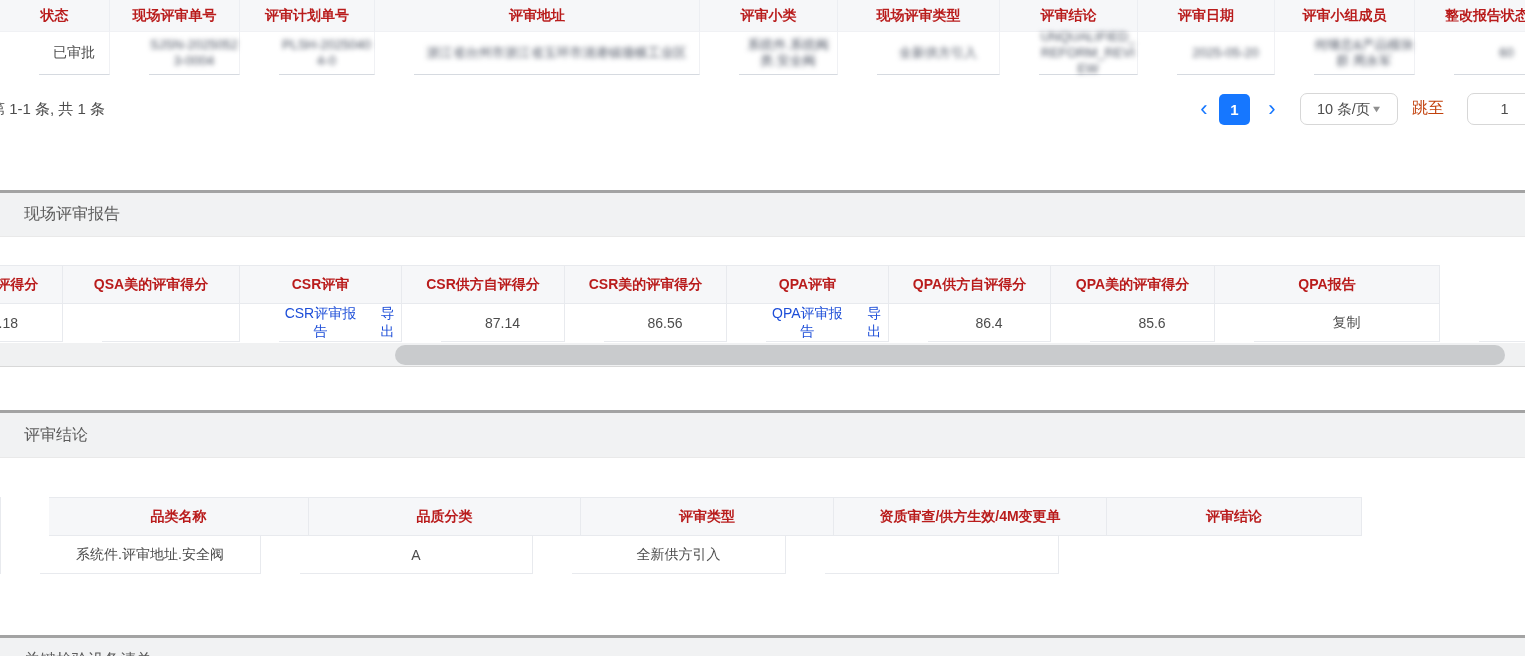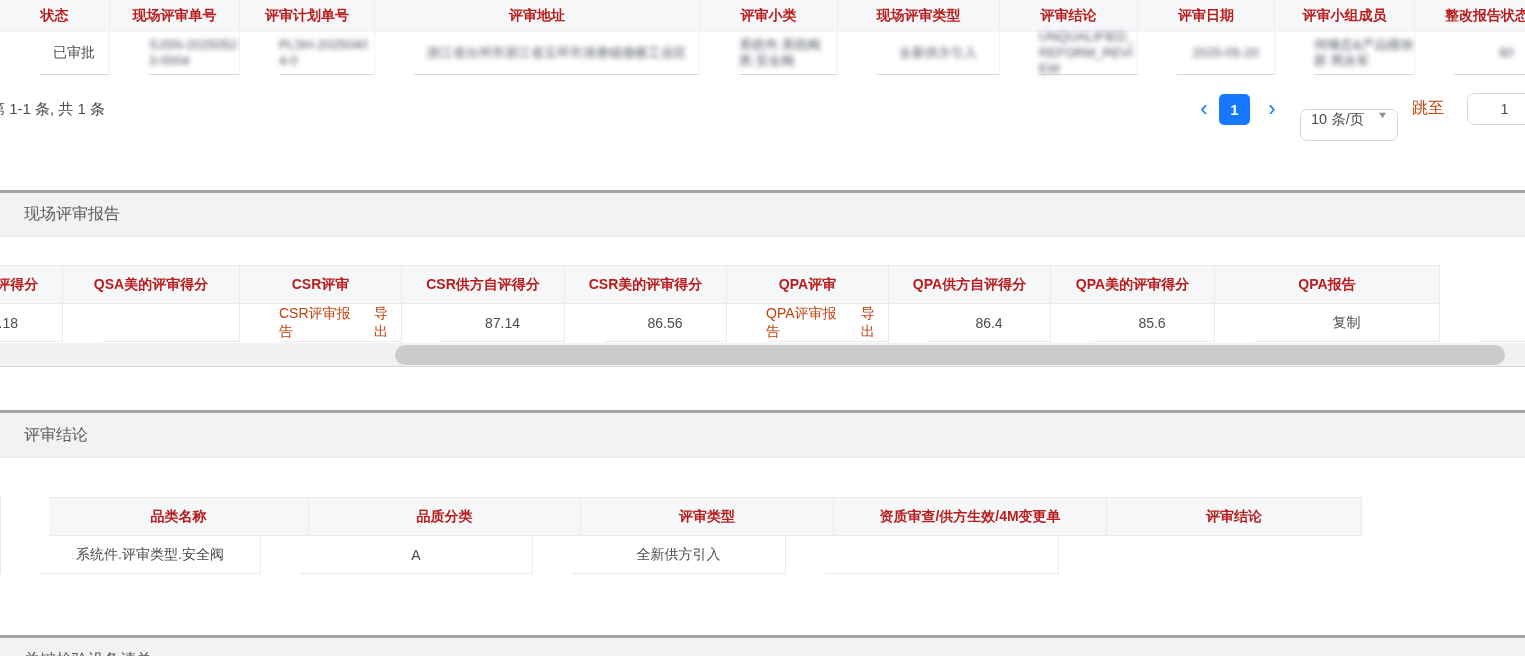--- a/index.html
+++ b/index.html
@@ -7,47 +7,47 @@
     width:1525px;height:656px;overflow:hidden;position:relative;background:#fff;
     font-family:"Liberation Sans","DejaVu Sans",sans-serif;color:#4c4c4c;
   }
   .abs{position:absolute;}
   .grid{display:grid;}
   
   .hc{background:#f6f7f9;font-weight:700;color:#b91c1c;font-size:14px;
       display:flex;align-items:center;justify-content:center;text-align:center;
       border-right:1px solid #eceef2;box-sizing:border-box;white-space:nowrap;}
   .bc{background:#fff;color:#4c4c4c;font-size:14px;
-      display:flex;align-items:center;justify-content:center;text-align:left;
+      display:flex;align-items:center;justify-content:center;text-align:center;
       border-right:1px solid #f0f1f4;box-sizing:border-box;margin-left:39px;}
   .t1 .hc{border-bottom:1px solid #f0f1f4;}
   .t1 .bc{border-bottom:1px solid #d6dae0;height:43px;}
   .t1 .hc{height:32px;}
   .blur{filter:blur(2.6px);color:#4a5160;font-size:13px;line-height:16px;
         word-break:break-all;display:inline-block;}
   
   .t2 .hc,.t3 .hc{height:39px;border-top:1px solid #e8eaee;border-bottom:1px solid #e8eaee;border-right:1px solid #e8eaee;}
   .t2 .bc,.t3 .bc{height:38px;border-bottom:1px solid #e8eaee;border-right:1px solid #e8eaee;}
   .t3-box{border-left:1px solid #e8eaee;}
-  a.lnk{color:#c2410c;text-decoration:none;cursor:pointer;}
+  a.lnk{color:#1d4ed8;text-decoration:none;cursor:pointer;}
   .linkcell{display:flex;gap:12px;align-items:center;justify-content:center;}
   .sectionbar{position:absolute;left:0;width:1525px;background:#f1f2f3;
       border-top:3px solid #a3a3a3;border-bottom:1px solid #e9e9e9;
       color:#5c5c5c;font-size:16px;display:flex;align-items:center;
       padding-left:24px;box-sizing:border-box;}
   
   .pg-summary{position:absolute;left:-10px;top:100px;font-size:15px;color:#4c4c4c;white-space:nowrap;}
   .pg-arrow{position:absolute;top:94px;width:28px;height:30px;display:flex;align-items:center;justify-content:center;
       color:#1677ff;font-size:22px;cursor:pointer;line-height:1;}
   .pg-current{position:absolute;left:1219px;top:94px;width:31px;height:31px;border-radius:5px;
       background:#1677ff;color:#fff;font-weight:700;font-size:15px;
       display:flex;align-items:center;justify-content:center;cursor:pointer;}
   .pg-select{position:absolute;left:1300px;top:93px;width:98px;height:32px;border:1px solid #d7d7d7;
-      border-radius:7px;box-sizing:border-box;display:flex;justify-content:space-between;
-      padding:0 10px;font-size:14.5px;color:#4c4c4c;background:#fff;cursor:pointer;margin-top:16px;}
+      border-radius:7px;box-sizing:border-box;display:flex;align-items:center;justify-content:space-between;
+      padding:0 16px;font-size:14.5px;color:#4c4c4c;background:#fff;cursor:pointer;}
   .pg-caret{font-size:9px;color:#8f8f8f;transform:scaleX(1.3);}
   .pg-jumplabel{position:absolute;left:1412px;top:98px;font-size:16px;color:#c2410c;}
   .pg-input{position:absolute;left:1467px;top:93px;width:75px;height:32px;border:1px solid #d7d7d7;
       border-radius:7px;box-sizing:border-box;text-align:center;font-size:14.5px;color:#4c4c4c;
       font-family:inherit;outline:none;}
   
   .hscroll-track{position:absolute;top:343px;left:0;width:1525px;height:24px;background:#f0f1f2;
       border-bottom:1px solid #d8d8d8;box-sizing:border-box;}
   .hscroll-thumb{position:absolute;top:2px;left:395px;width:1110px;height:20px;border-radius:10px;background:#c9cbcd;cursor:pointer;}
   .num{font-size:14px;}
@@ -157,21 +157,21 @@
 
 <div class="abs t3 t3-box" style="top:497px;left:0;width:1314px;">
   <div class="grid" style="grid-template-columns:260px 272px 253px 273px 255px;margin-left:48px;">
     <div class="hc">品类名称</div>
     <div class="hc">品质分类</div>
     <div class="hc">评审类型</div>
     <div class="hc">资质审查/供方生效/4M变更单</div>
     <div class="hc">评审结论</div>
   </div>
   <div class="grid" style="grid-template-columns:260px 272px 253px 273px 255px;">
-    <div class="bc">系统件.评审类型.安全阀</div>
+    <div class="bc">系统件.评审地址.安全阀</div>
     <div class="bc">A</div>
     <div class="bc">全新供方引入</div>
     <div class="bc"></div>
   </div>
 </div>
 
 <div class="sectionbar" style="top:635px;height:40px;align-items:flex-start;padding-top:12px;">
   <span>关键检验设备清单</span>
 </div>
 

